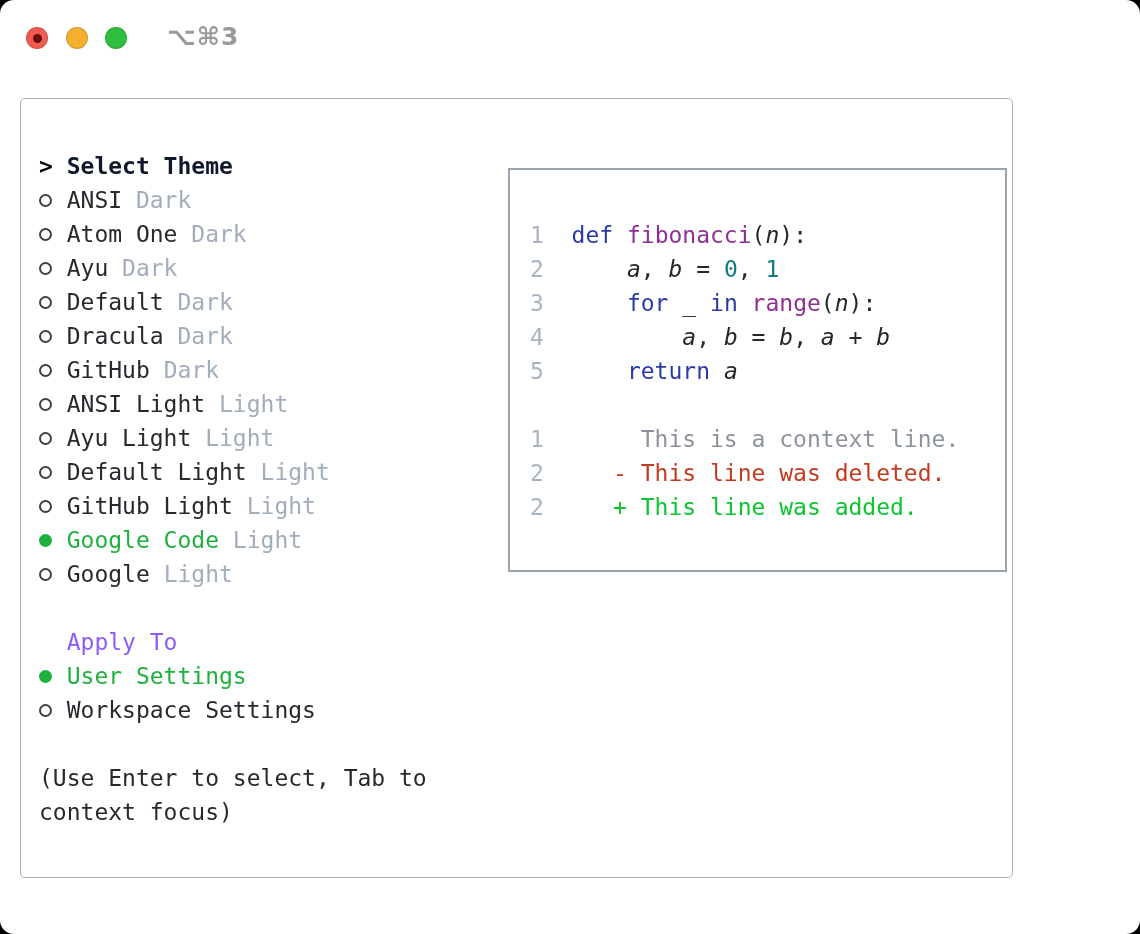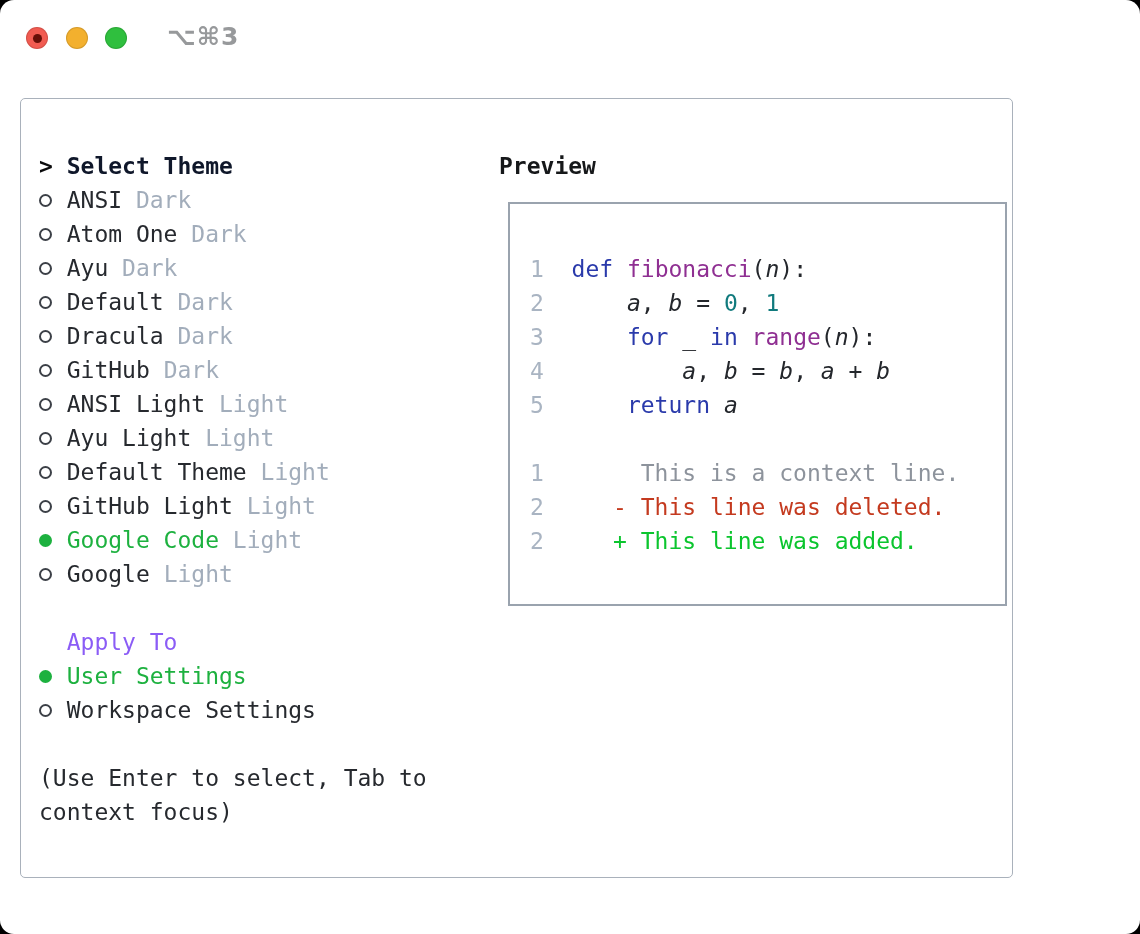--- a/index.html
+++ b/index.html
@@ -67,40 +67,39 @@
       <div class="row"><span class="pfx hdr-pfx">&gt;</span><span class="hdr-label">Select Theme</span></div>
       <div id="theme-list">
           <div class="row"><span class="pfx"><i class="dot"></i></span><span class="nm">ANSI</span><span class="variant"> Dark</span></div>
           <div class="row"><span class="pfx"><i class="dot"></i></span><span class="nm">Atom One</span><span class="variant"> Dark</span></div>
           <div class="row"><span class="pfx"><i class="dot"></i></span><span class="nm">Ayu</span><span class="variant"> Dark</span></div>
           <div class="row"><span class="pfx"><i class="dot"></i></span><span class="nm">Default</span><span class="variant"> Dark</span></div>
           <div class="row"><span class="pfx"><i class="dot"></i></span><span class="nm">Dracula</span><span class="variant"> Dark</span></div>
           <div class="row"><span class="pfx"><i class="dot"></i></span><span class="nm">GitHub</span><span class="variant"> Dark</span></div>
           <div class="row"><span class="pfx"><i class="dot"></i></span><span class="nm">ANSI Light</span><span class="variant"> Light</span></div>
           <div class="row"><span class="pfx"><i class="dot"></i></span><span class="nm">Ayu Light</span><span class="variant"> Light</span></div>
-          <div class="row"><span class="pfx"><i class="dot"></i></span><span class="nm">Default Theme</span><span class="variant"> Light</span></div>
+          <div class="row"><span class="pfx"><i class="dot"></i></span><span class="nm">Default Light</span><span class="variant"> Light</span></div>
           <div class="row"><span class="pfx"><i class="dot"></i></span><span class="nm">GitHub Light</span><span class="variant"> Light</span></div>
           <div class="row"><span class="pfx"><i class="dot on"></i></span><span class="nm sel">Google Code</span><span class="variant"> Light</span></div>
           <div class="row"><span class="pfx"><i class="dot"></i></span><span class="nm">Google</span><span class="variant"> Light</span></div>
         </div>
       <div class="spacer"></div>
       <div class="row"><span class="pfx"> </span><span class="apply-label">Apply To</span></div>
       <div id="apply-list">
           <div class="row"><span class="pfx"><i class="dot on"></i></span><span class="nm sel">User Settings</span></div>
           <div class="row"><span class="pfx"><i class="dot"></i></span><span class="nm">Workspace Settings</span></div>
         </div>
       <div class="spacer"></div>
       <div class="hint">
         <div class="row">(Use Enter to select, Tab to</div>
         <div class="row">context focus)</div>
       </div>
     </div>
 
     <div class="preview-pane">
-      <div class="row preview-title">Preview</div>
       <div class="preview-box">
         <div id="preview-lines">
             <div class="row"><span class="ln">1</span><span><span class="tk-kw">def</span><span class="tk-pl"> </span><span class="tk-fn">fibonacci</span><span class="tk-pl">(</span><span class="tk-var">n</span><span class="tk-pl">):</span></span></div>
             <div class="row"><span class="ln">2</span><span><span class="tk-pl">    </span><span class="tk-var">a</span><span class="tk-pl">, </span><span class="tk-var">b</span><span class="tk-pl"> = </span><span class="tk-lit">0</span><span class="tk-pl">, </span><span class="tk-lit">1</span></span></div>
             <div class="row"><span class="ln">3</span><span><span class="tk-pl">    </span><span class="tk-kw">for</span><span class="tk-pl"> </span><span class="tk-var">_</span><span class="tk-pl"> </span><span class="tk-kw">in</span><span class="tk-pl"> </span><span class="tk-fn">range</span><span class="tk-pl">(</span><span class="tk-var">n</span><span class="tk-pl">):</span></span></div>
             <div class="row"><span class="ln">4</span><span><span class="tk-pl">        </span><span class="tk-var">a</span><span class="tk-pl">, </span><span class="tk-var">b</span><span class="tk-pl"> = </span><span class="tk-var">b</span><span class="tk-pl">, </span><span class="tk-var">a</span><span class="tk-pl"> + </span><span class="tk-var">b</span></span></div>
             <div class="row"><span class="ln">5</span><span><span class="tk-pl">    </span><span class="tk-kw">return</span><span class="tk-pl"> </span><span class="tk-var">a</span></span></div>
             <div class="spacer"></div>
             <div class="row"><span class="ln">1</span><span class="diff-ctx">     This is a context line.</span></div>
             <div class="row"><span class="ln">2</span><span class="diff-del">   - This line was deleted.</span></div>

